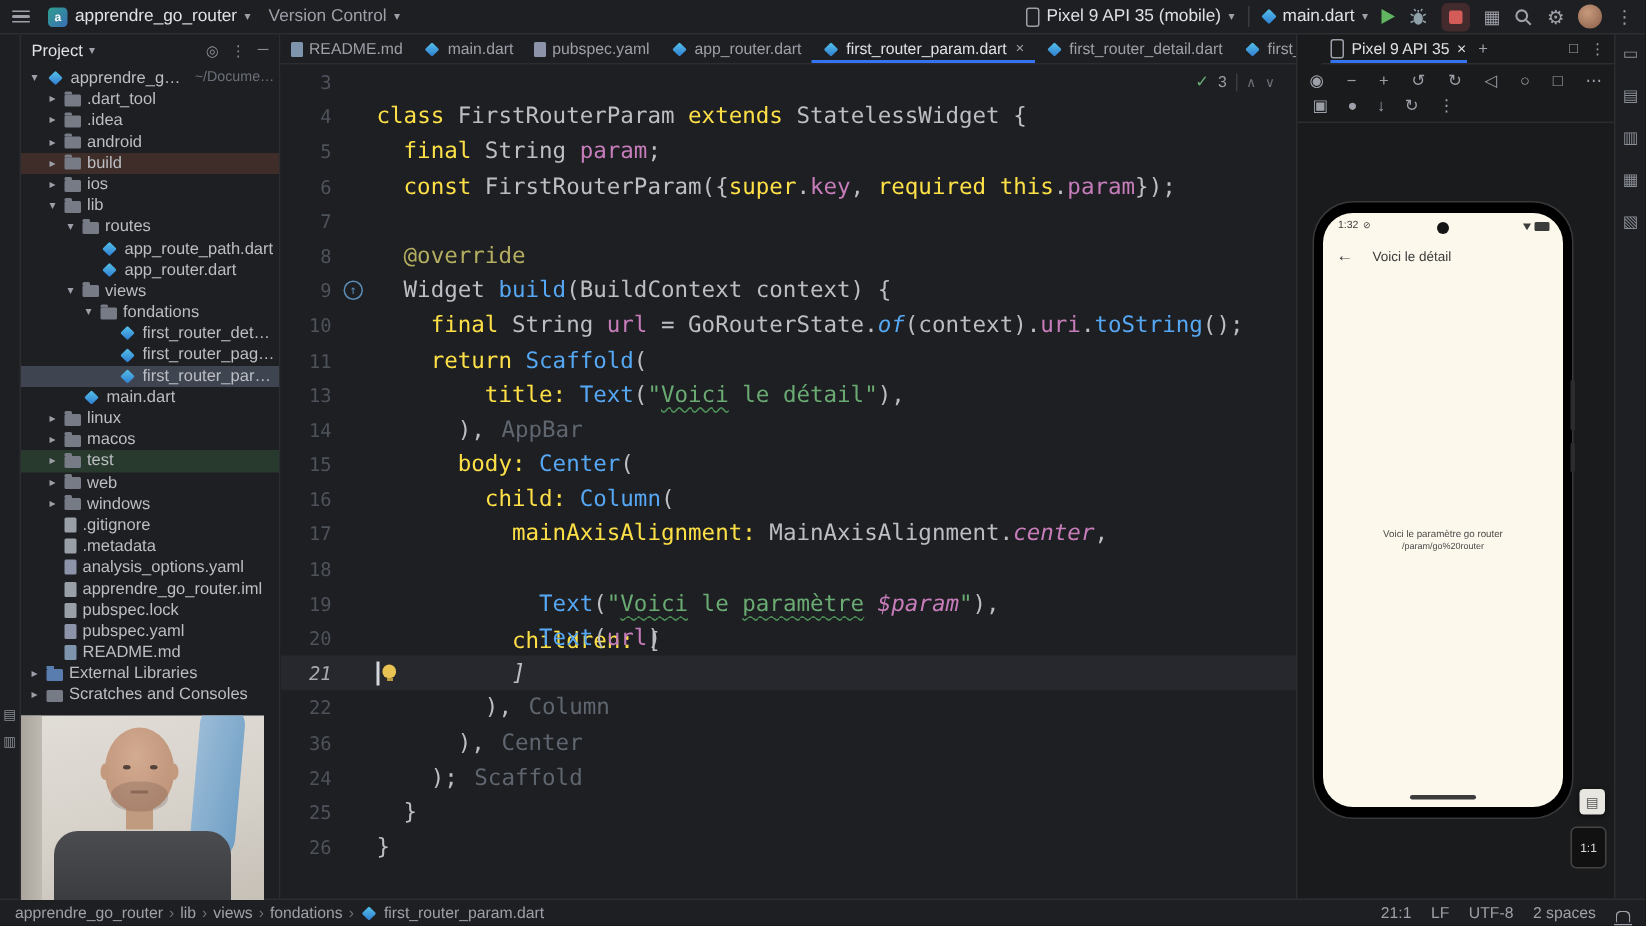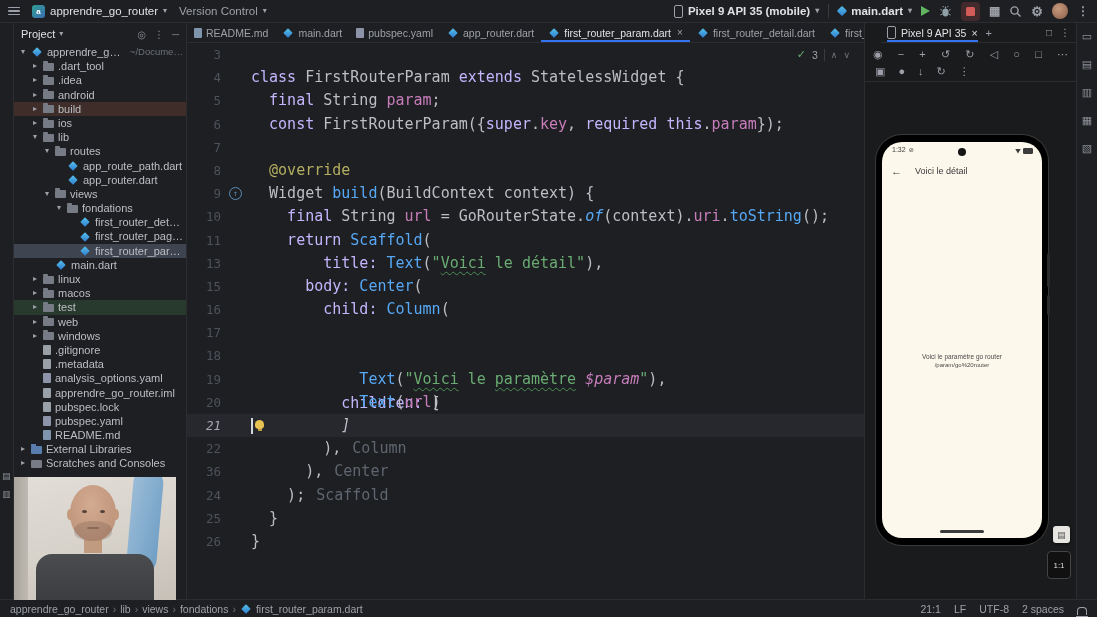--- a/index.html
+++ b/index.html
@@ -3,21 +3,21 @@
 <meta charset="utf-8">
 <style>
   html,body{margin:0;padding:0;width:1097px;height:617px;overflow:hidden;background:#151618;
     font-family:"Liberation Sans", sans-serif;}
   .app{position:relative;width:1097px;height:617px;background:#1e1f22;color:#bcbec4;font-size:11px;}
 
   
   .titlebar{position:absolute;top:0;left:0;right:0;height:22px;background:#1e1f22;
     border-bottom:1px solid #2b2d30;display:flex;align-items:center;padding:0 8px;z-index:20;}
   .tb-left{display:flex;align-items:center;gap:12px;}
-  .tb-right{margin-left:auto;display:flex;align-items:center;gap:9px;font-weight:bold;}
+  .tb-right{margin-left:auto;display:flex;align-items:center;gap:9px;}
   .hamb{display:inline-flex;flex-direction:column;gap:2px;width:12px;cursor:pointer;}
   .hamb i{height:1.5px;background:#9da0a8;border-radius:1px;}
   .widget{display:inline-flex;align-items:center;gap:5px;color:#dfe1e5;font-size:11.5px;}
   .widget.dim{color:#9da0a8;}
   .chev{color:#9da0a8;font-size:8px;line-height:1;}
   .projavatar{width:13px;height:13px;border-radius:3px;background:linear-gradient(135deg,#2f9e8f,#3b6fb5);
     color:#fff;font-size:8px;font-weight:bold;display:flex;align-items:center;justify-content:center;}
   .ic-phone{display:inline-block;width:7px;height:11px;border:1px solid #9da0a8;border-radius:2px;}
   .mini-dart{display:inline-block;width:8px;height:8px;border-radius:1px;
     background:linear-gradient(135deg,#55c1e8,#2f7dd1);transform:rotate(45deg) scale(.9);}
@@ -76,21 +76,21 @@
   .inspect .ar{color:#6f737a;font-size:9px;cursor:pointer;}
 
   .code{position:absolute;top:20px;left:0;right:0;bottom:0;
     font-family:"DejaVu Sans Mono", monospace;font-size:15px;}
   .line{position:relative;height:23.2px;line-height:23.2px;white-space:pre;}
   .line .num{position:absolute;left:0;top:0;width:34px;text-align:right;color:#4d525b;
     font-size:12.5px;font-family:"DejaVu Sans Mono", monospace;}
   .line.cur{background:#26282e;font-style:italic;}
   .line.cur .num{color:#a9abb2;}
   .line .txt{position:absolute;left:64px;top:0;}
-  .k{color:#c4b5fd;} .s{color:#6aab73;} .v{color:#c77dbb;} .fn{color:#56a8f5;}
+  .k{color:#fde047;} .s{color:#6aab73;} .v{color:#c77dbb;} .fn{color:#56a8f5;}
   .an{color:#b3ae60;} .h{color:#5f6670;margin-left:2px;} .t{color:#bcbec4;}
   .it{font-style:italic;}
   .wv{text-decoration:underline;text-decoration-style:wavy;text-decoration-color:#4c8f57;
     text-decoration-thickness:1px;text-underline-offset:3px;}
   .gut-ovr{position:absolute;left:42px;top:5px;width:11px;height:11px;border:1px solid #5a8db8;
     border-radius:50%;color:#5a8db8;font-size:8px;line-height:11px;text-align:center;cursor:pointer;}
   .bulb{position:absolute;left:68px;top:6px;width:9px;height:9px;background:#e8c252;
     border-radius:50% 50% 42% 42%;cursor:pointer;}
   .bulb::after{content:"";position:absolute;left:2.5px;bottom:-2px;width:4px;height:2px;background:#b99a3e;}
   .caret{position:absolute;left:64px;top:3.5px;width:1.5px;height:16px;background:#d4d7dd;}
@@ -434,23 +434,24 @@
           <div class="line"><span class="num">3</span><span class="txt" style="padding-left: 0ch;"></span></div>
           <div class="line"><span class="num">4</span><span class="txt" style="padding-left: 0ch;"><span class="k">class </span><span class="t">FirstRouterParam </span><span class="k">extends </span><span class="t">StatelessWidget </span><span class="t">{</span></span></div>
           <div class="line"><span class="num">5</span><span class="txt" style="padding-left: 2ch;"><span class="k">final </span><span class="t">String </span><span class="v">param</span><span class="t">;</span></span></div>
           <div class="line"><span class="num">6</span><span class="txt" style="padding-left: 2ch;"><span class="k">const </span><span class="t">FirstRouterParam({</span><span class="k">super</span><span class="t">.</span><span class="v">key</span><span class="t">, </span><span class="k">required </span><span class="k">this</span><span class="t">.</span><span class="v">param</span><span class="t">});</span></span></div>
           <div class="line"><span class="num">7</span><span class="txt" style="padding-left: 0ch;"></span></div>
           <div class="line"><span class="num">8</span><span class="txt" style="padding-left: 2ch;"><span class="an">@override</span></span></div>
           <div class="line"><span class="num">9</span><span class="gut-ovr">↑</span><span class="txt" style="padding-left: 2ch;"><span class="t">Widget </span><span class="fn">build</span><span class="t">(BuildContext context) {</span></span></div>
           <div class="line"><span class="num">10</span><span class="txt" style="padding-left: 4ch;"><span class="k">final </span><span class="t">String </span><span class="v">url</span><span class="t"> = GoRouterState.</span><span class="fn it">of</span><span class="t">(context).</span><span class="v">uri</span><span class="t">.</span><span class="fn">toString</span><span class="t">();</span></span></div>
           <div class="line"><span class="num">11</span><span class="txt" style="padding-left: 4ch;"><span class="k">return </span><span class="fn">Scaffold</span><span class="t">(</span></span></div>
           <div class="line"><span class="num">13</span><span class="txt" style="padding-left: 8ch;"><span class="k">title: </span><span class="fn">Text</span><span class="t">(</span><span class="s">"</span><span class="s wv">Voici</span><span class="s"> le détail"</span><span class="t">),</span></span></div>
+          <div class="line"><span class="num">14</span><span class="txt" style="padding-left: 6ch;"><span class="t">), </span><span class="h">AppBar</span></span></div>
           <div class="line"><span class="num">15</span><span class="txt" style="padding-left: 6ch;"><span class="k">body: </span><span class="fn">Center</span><span class="t">(</span></span></div>
           <div class="line"><span class="num">16</span><span class="txt" style="padding-left: 8ch;"><span class="k">child: </span><span class="fn">Column</span><span class="t">(</span></span></div>
-          <div class="line"><span class="num">17</span></div>
+          <div class="line"><span class="num">17</span><span class="txt" style="padding-left: 10ch;"><span class="k">mainAxisAlignment: </span><span class="t">MainAxisAlignment.</span><span class="v it">center</span><span class="t">,</span></span></div>
           <div class="line"><span class="num">18</span><span class="txt" style="padding-left: 10ch; margin-top: 48px;"><span class="k">children: </span><span class="t">[</span></span></div>
           <div class="line"><span class="num">19</span><span class="txt" style="padding-left: 12ch;"><span class="fn">Text</span><span class="t">(</span><span class="s">"</span><span class="s wv">Voici</span><span class="s"> le </span><span class="s wv">paramètre</span><span class="s"> </span><span class="v it">$param</span><span class="s">"</span><span class="t">),</span></span></div>
           <div class="line"><span class="num">20</span><span class="txt" style="padding-left: 12ch;"><span class="fn">Text</span><span class="t">(</span><span class="v">url</span><span class="t">)</span></span></div>
           <div class="line cur"><span class="num">21</span><span class="bulb"></span><span class="caret"></span><span class="txt" style="padding-left: 10ch;"><span class="t">]</span></span></div>
           <div class="line"><span class="num">22</span><span class="txt" style="padding-left: 8ch;"><span class="t">), </span><span class="h">Column</span></span></div>
           <div class="line"><span class="num">36</span><span class="txt" style="padding-left: 6ch;"><span class="t">), </span><span class="h">Center</span></span></div>
           <div class="line"><span class="num">24</span><span class="txt" style="padding-left: 4ch;"><span class="t">); </span><span class="h">Scaffold</span></span></div>
           <div class="line"><span class="num">25</span><span class="txt" style="padding-left: 2ch;"><span class="t">}</span></span></div>
           <div class="line"><span class="num">26</span><span class="txt" style="padding-left: 0ch;"><span class="t">}</span></span></div>
         </div>

